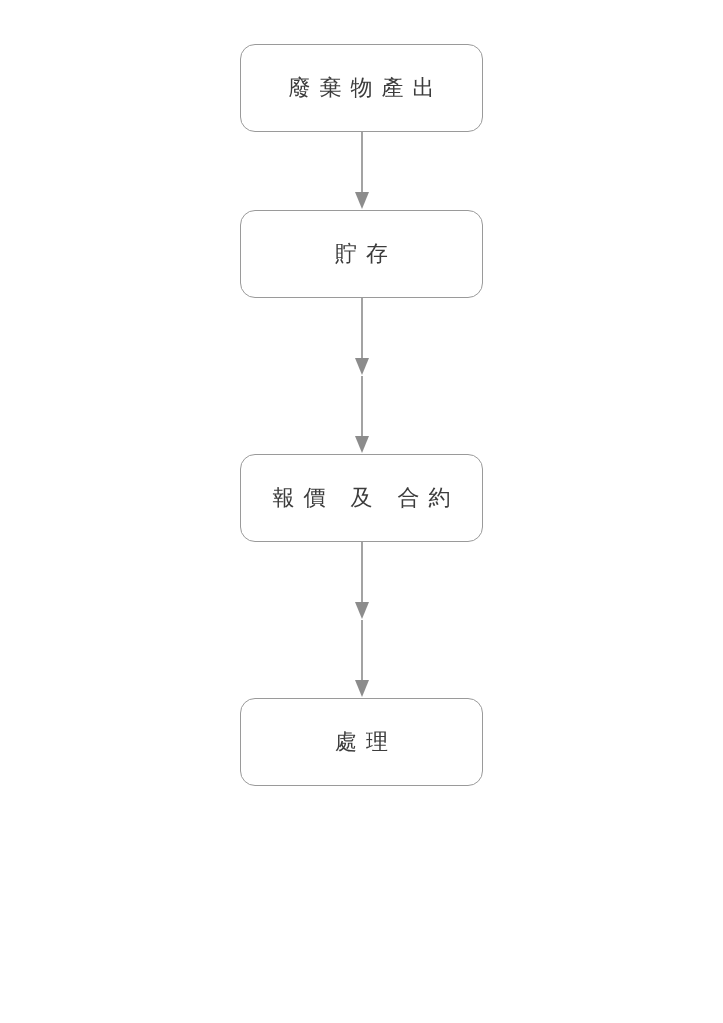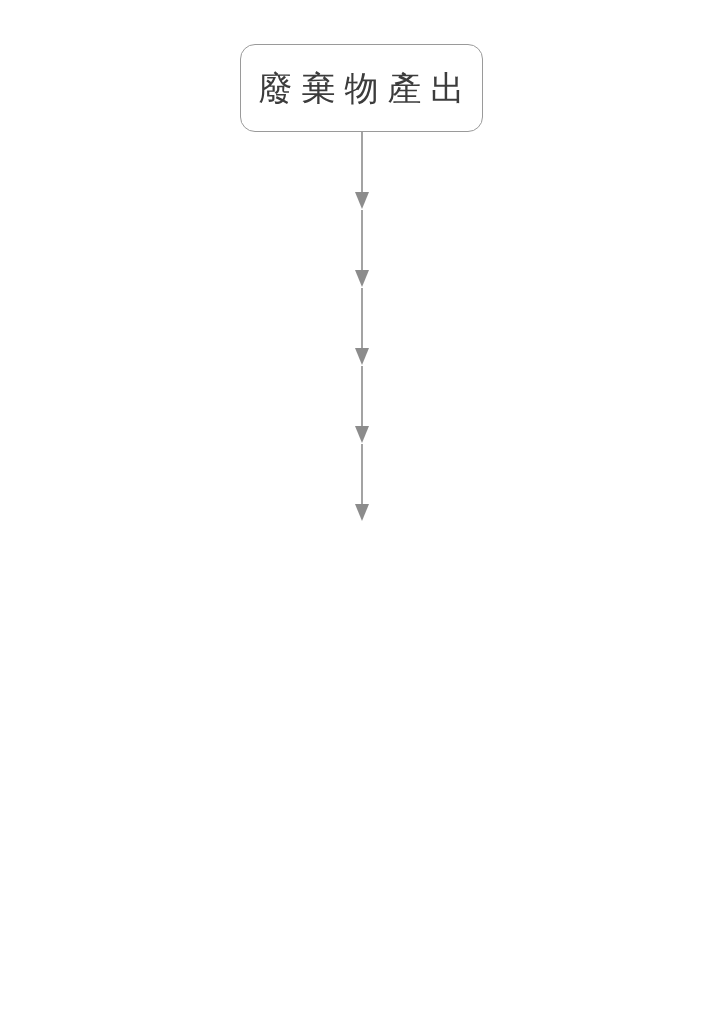--- a/index.html
+++ b/index.html
@@ -40,21 +40,21 @@
     border-radius: 15px;
     background: #ffffff;
     display: flex;
     align-items: center;
     justify-content: center;
     padding: 0 8px;
   }
 
   .flow-node-label {
     font-family: "DejaVu Sans", "Liberation Sans", sans-serif;
-    font-size: 34px;
+    font-size: 22px;
     font-weight: 400;
     line-height: 1;
     color: #3c3c3c;
     letter-spacing: 9px;
     text-indent: 9px;
     white-space: nowrap;
     text-align: center;
   }
 
   .flow-connector {
@@ -80,47 +80,56 @@
       <span class="flow-node-label">廢棄物產出</span>
     </div>
 
     <div class="flow-connector">
       <svg viewBox="0 0 24 78" xmlns="http://www.w3.org/2000/svg" aria-hidden="true">
         <line x1="12" y1="0" x2="12" y2="62" stroke="#8c8c8c" stroke-width="1.6"></line>
         <polygon points="5,60 19,60 12,77" fill="#8c8c8c"></polygon>
       </svg>
     </div>
 
+    <div class="flow-node">
+      <span class="flow-node-label">貯存</span>
+    </div>
 
     <div class="flow-connector">
       <svg viewBox="0 0 24 78" xmlns="http://www.w3.org/2000/svg" aria-hidden="true">
         <line x1="12" y1="0" x2="12" y2="62" stroke="#8c8c8c" stroke-width="1.6"></line>
         <polygon points="5,60 19,60 12,77" fill="#8c8c8c"></polygon>
       </svg>
     </div>
 
 
     <div class="flow-connector">
       <svg viewBox="0 0 24 78" xmlns="http://www.w3.org/2000/svg" aria-hidden="true">
         <line x1="12" y1="0" x2="12" y2="62" stroke="#8c8c8c" stroke-width="1.6"></line>
         <polygon points="5,60 19,60 12,77" fill="#8c8c8c"></polygon>
       </svg>
     </div>
 
+    <div class="flow-node">
+      <span class="flow-node-label">報價 及 合約</span>
+    </div>
 
     <div class="flow-connector">
       <svg viewBox="0 0 24 78" xmlns="http://www.w3.org/2000/svg" aria-hidden="true">
         <line x1="12" y1="0" x2="12" y2="62" stroke="#8c8c8c" stroke-width="1.6"></line>
         <polygon points="5,60 19,60 12,77" fill="#8c8c8c"></polygon>
       </svg>
     </div>
 
 
     <div class="flow-connector">
       <svg viewBox="0 0 24 78" xmlns="http://www.w3.org/2000/svg" aria-hidden="true">
         <line x1="12" y1="0" x2="12" y2="62" stroke="#8c8c8c" stroke-width="1.6"></line>
         <polygon points="5,60 19,60 12,77" fill="#8c8c8c"></polygon>
       </svg>
     </div>
 
+    <div class="flow-node">
+      <span class="flow-node-label">處理</span>
+    </div>
 
   </div>
 </div>
 
 </body></html>

